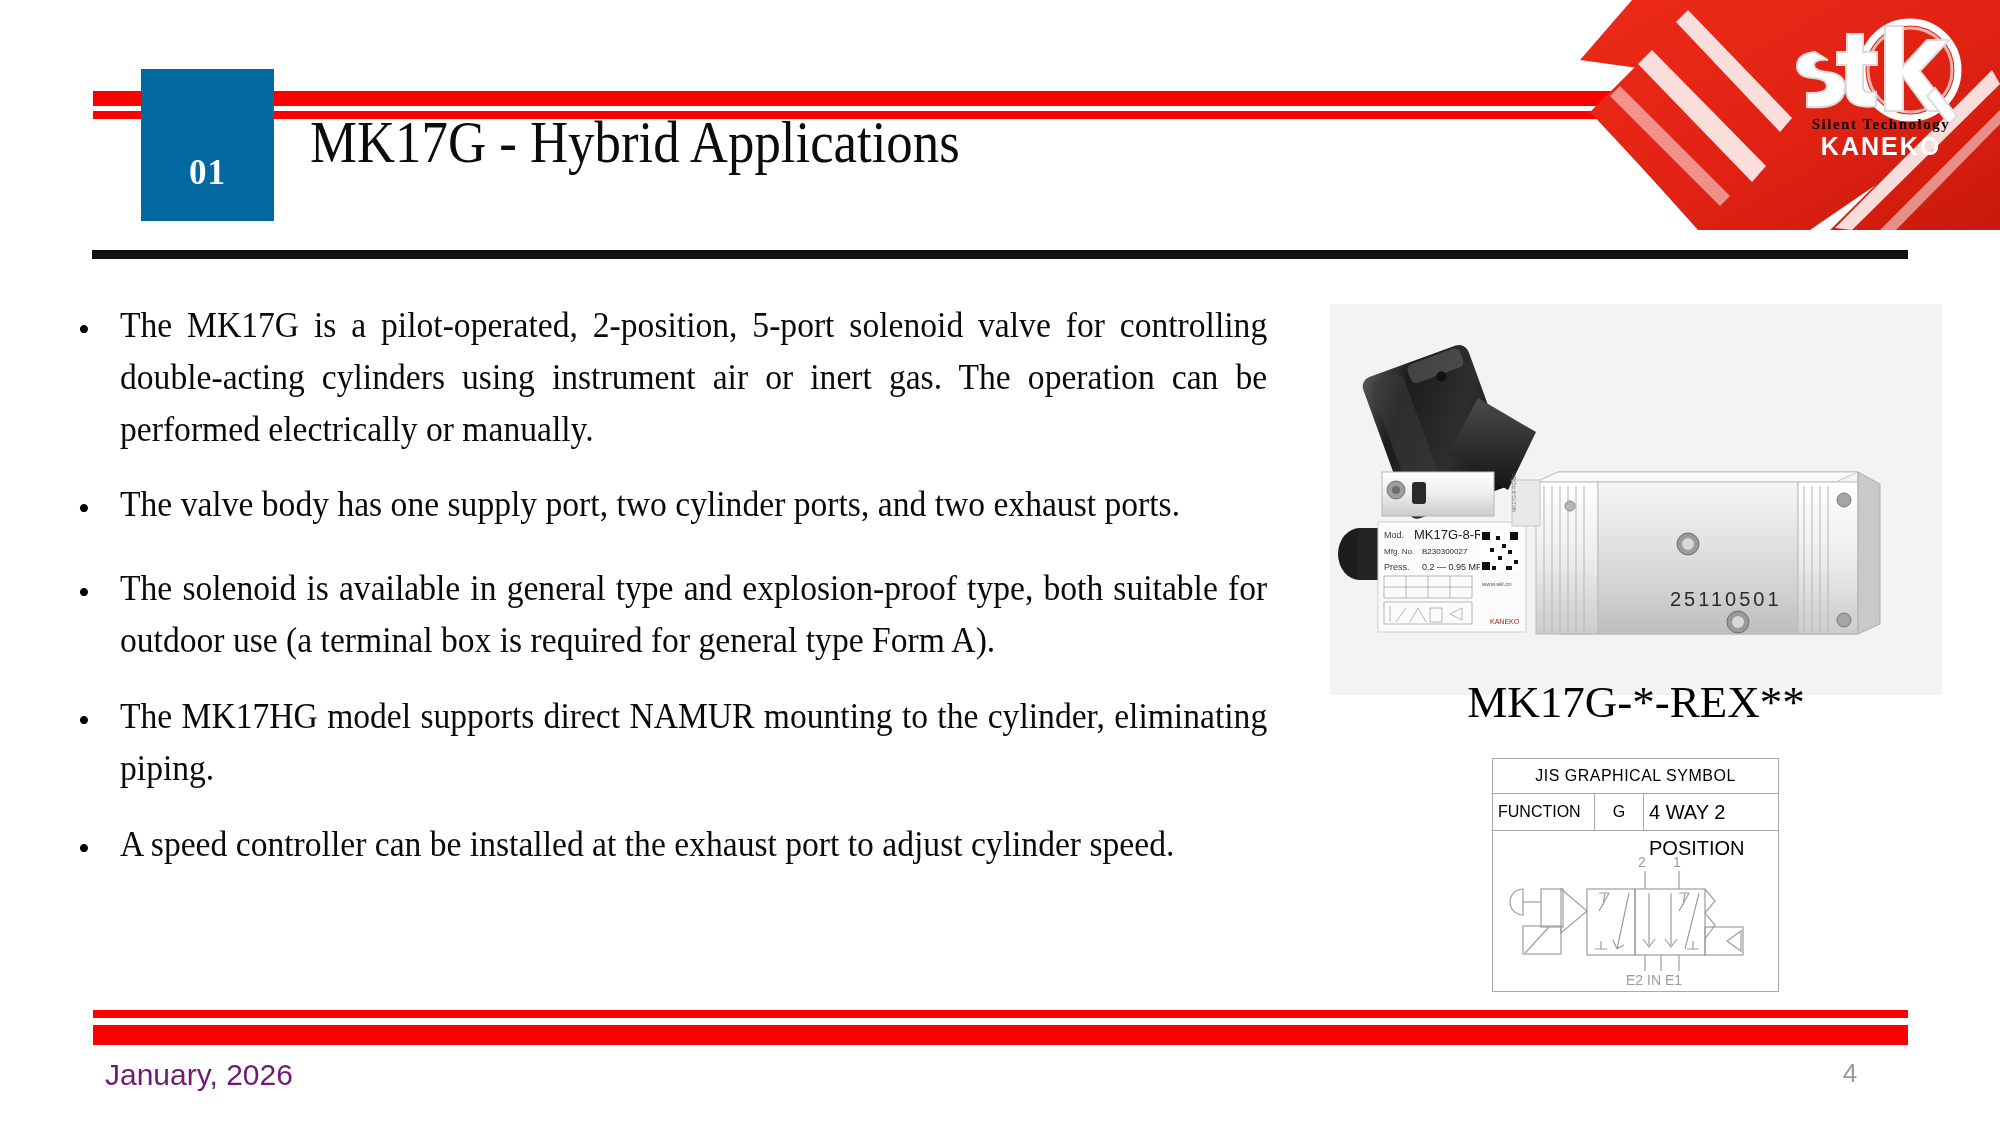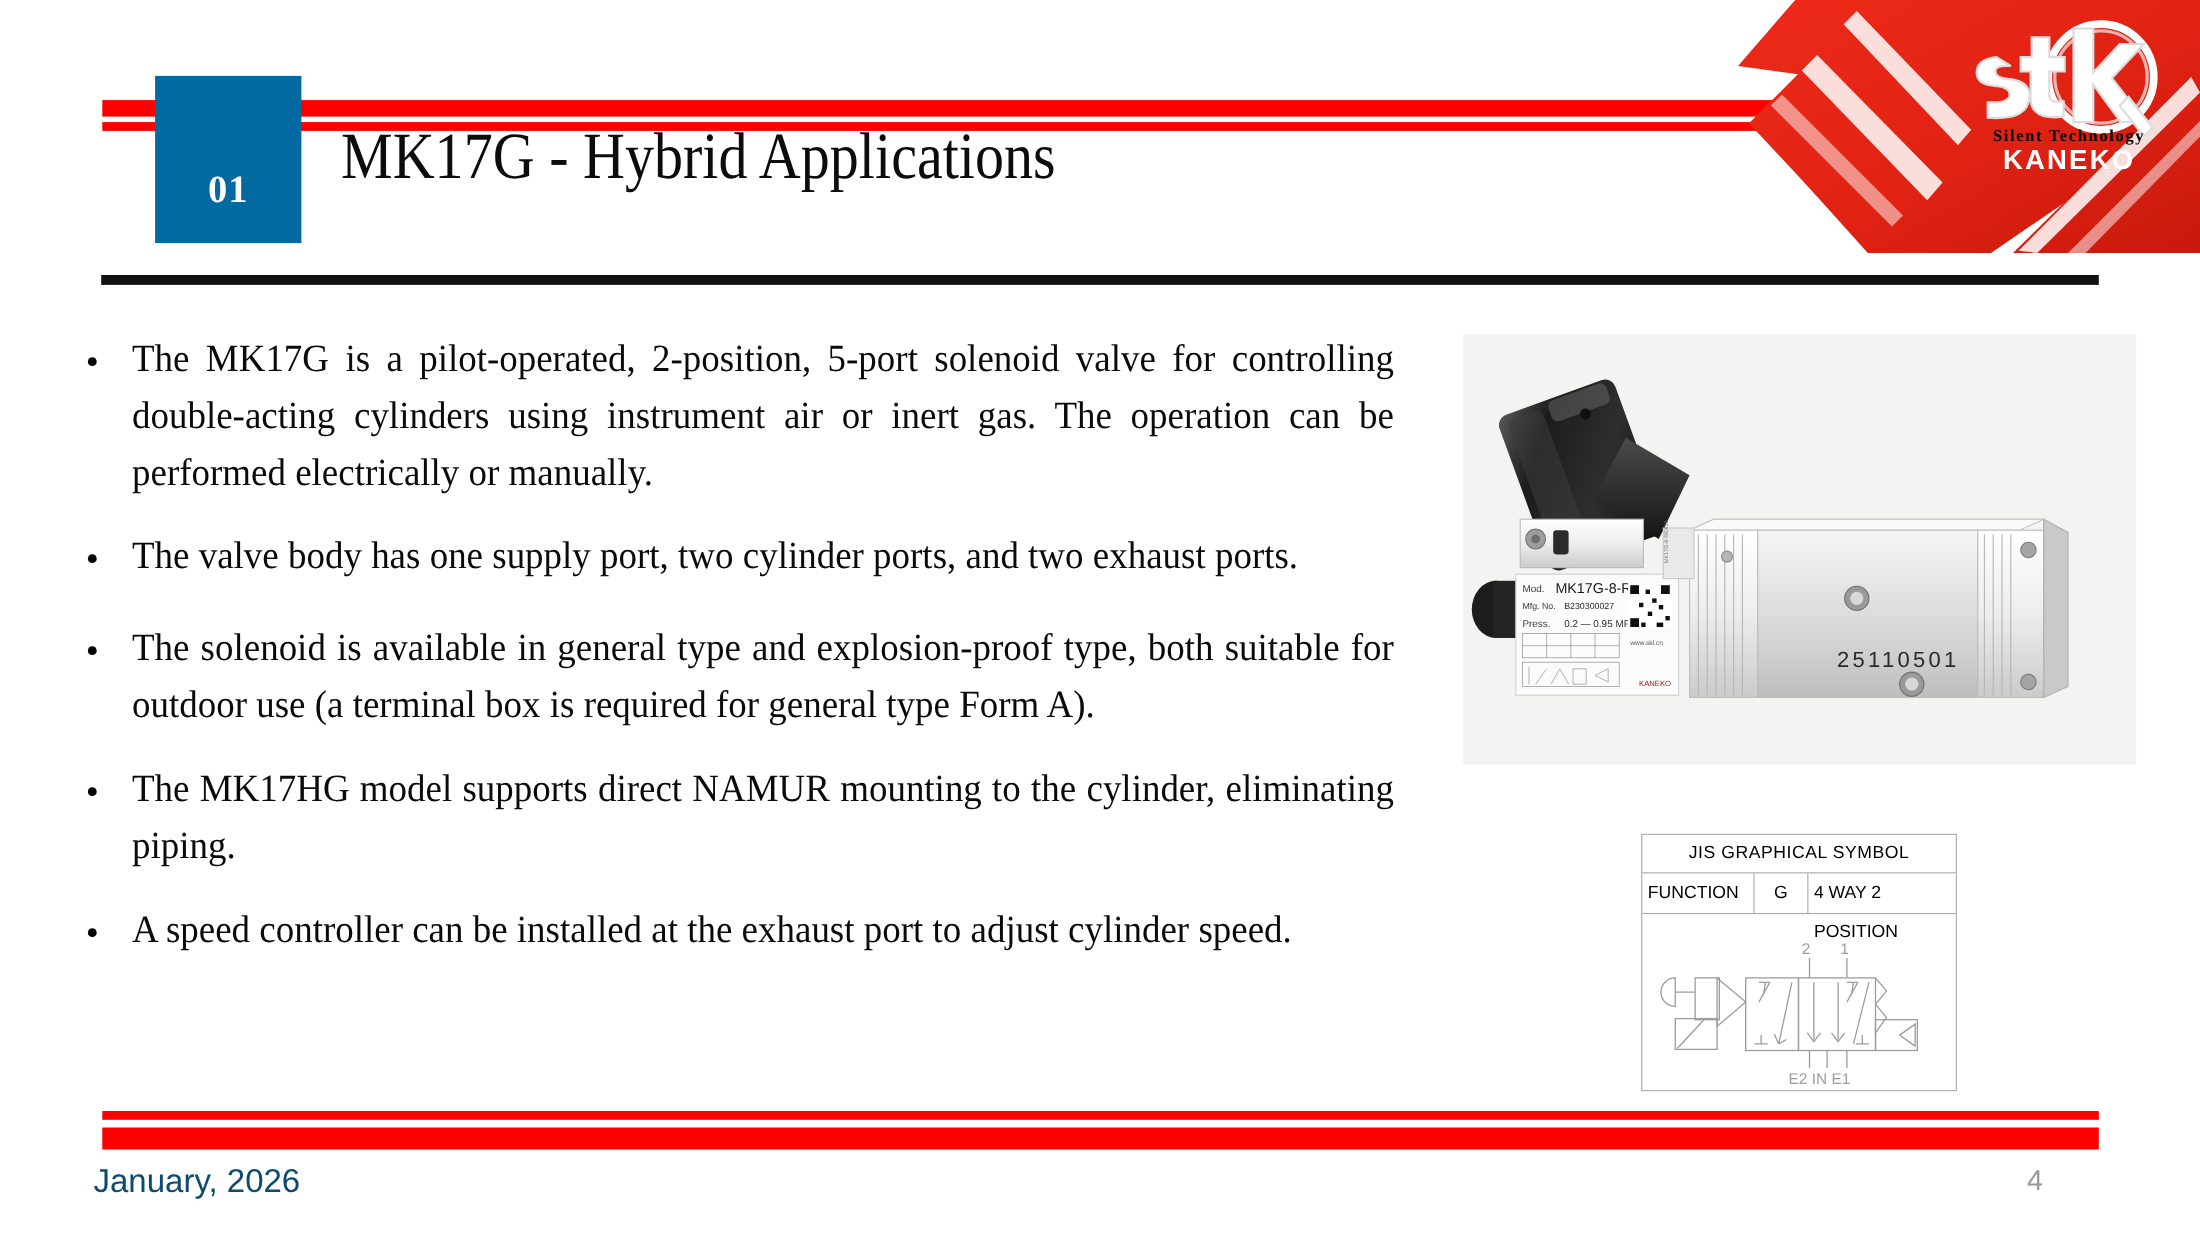--- a/index.html
+++ b/index.html
@@ -83,30 +83,30 @@
     border:1px solid #a9a9a9;background:#fff;
     font-family:"Liberation Sans", sans-serif;color:#000000;
   }
   .jis-title{
     height:34px;line-height:34px;text-align:center;font-size:16px;
     border-bottom:1px solid #a9a9a9;letter-spacing:.5px;
   }
   .jis-row{display:flex;height:36px;border-bottom:1px solid #a9a9a9;}
   .jis-c1{flex:0 0 96px;line-height:36px;font-size:16px;padding-left:5px;border-right:1px solid #a9a9a9;}
   .jis-c2{flex:0 0 48px;line-height:36px;font-size:16px;text-align:center;border-right:1px solid #a9a9a9;}
-  .jis-c3{flex:1 1 auto;line-height:36px;font-size:16px;padding-left:5px;}
+  .jis-c3{flex:1 1 auto;line-height:36px;font-size:20px;padding-left:5px;}
   .jis-body{position:relative;height:160px;}
   .jis-body svg{position:absolute;left:0;top:0;}
 
   
   .ftr-bar-thin{position:absolute;left:93px;top:1010px;width:1815px;height:8px;background:#fe0000;}
   .ftr-bar-thick{position:absolute;left:93px;top:1025px;width:1815px;height:20px;background:#fe0000;}
   .ftr-date{
-    position:absolute;left:85px;top:1058px;
-    font-family:"Liberation Sans", sans-serif;font-size:30px;color:#0c4a6e;
+    position:absolute;left:105px;top:1058px;
+    font-family:"Liberation Sans", sans-serif;font-size:30px;color:#701a75;
   }
   .ftr-page{
     position:absolute;left:1820px;top:1058px;width:60px;text-align:center;
     font-family:"Liberation Sans", sans-serif;font-size:26px;color:#9a9a9a;
   }
 </style>
 </head>
 <body>
 
 <div class="slide">
@@ -291,20 +291,21 @@
       <circle cx="514" cy="196" r="7" fill="#a5a5a5" stroke="#7a7a7a"></circle>
       <circle cx="514" cy="316" r="7" fill="#a5a5a5" stroke="#7a7a7a"></circle>
 
       <text x="340" y="302" font-family="Liberation Sans, sans-serif" font-size="20" fill="#2a2a2a" letter-spacing="3">25110501</text>
 
       <rect x="182" y="176" width="28" height="46" fill="#e9e9e9" stroke="#c6c6c6"></rect>
       <text x="186" y="208" font-family="Liberation Sans, sans-serif" font-size="5" fill="#777" transform="rotate(-90 186 208)">MK17G-8-REX10</text>
     </svg>
   </div>
 
+  <div class="caption">MK17G-*-REX**</div>
 
   <div class="jis">
     <div class="jis-title">JIS GRAPHICAL SYMBOL</div>
     <div class="jis-row">
       <div class="jis-c1">FUNCTION</div>
       <div class="jis-c2">G</div>
       <div class="jis-c3">4 WAY 2 POSITION</div>
     </div>
     <div class="jis-body">
       <svg width="283" height="158" viewBox="0 0 283 158">

